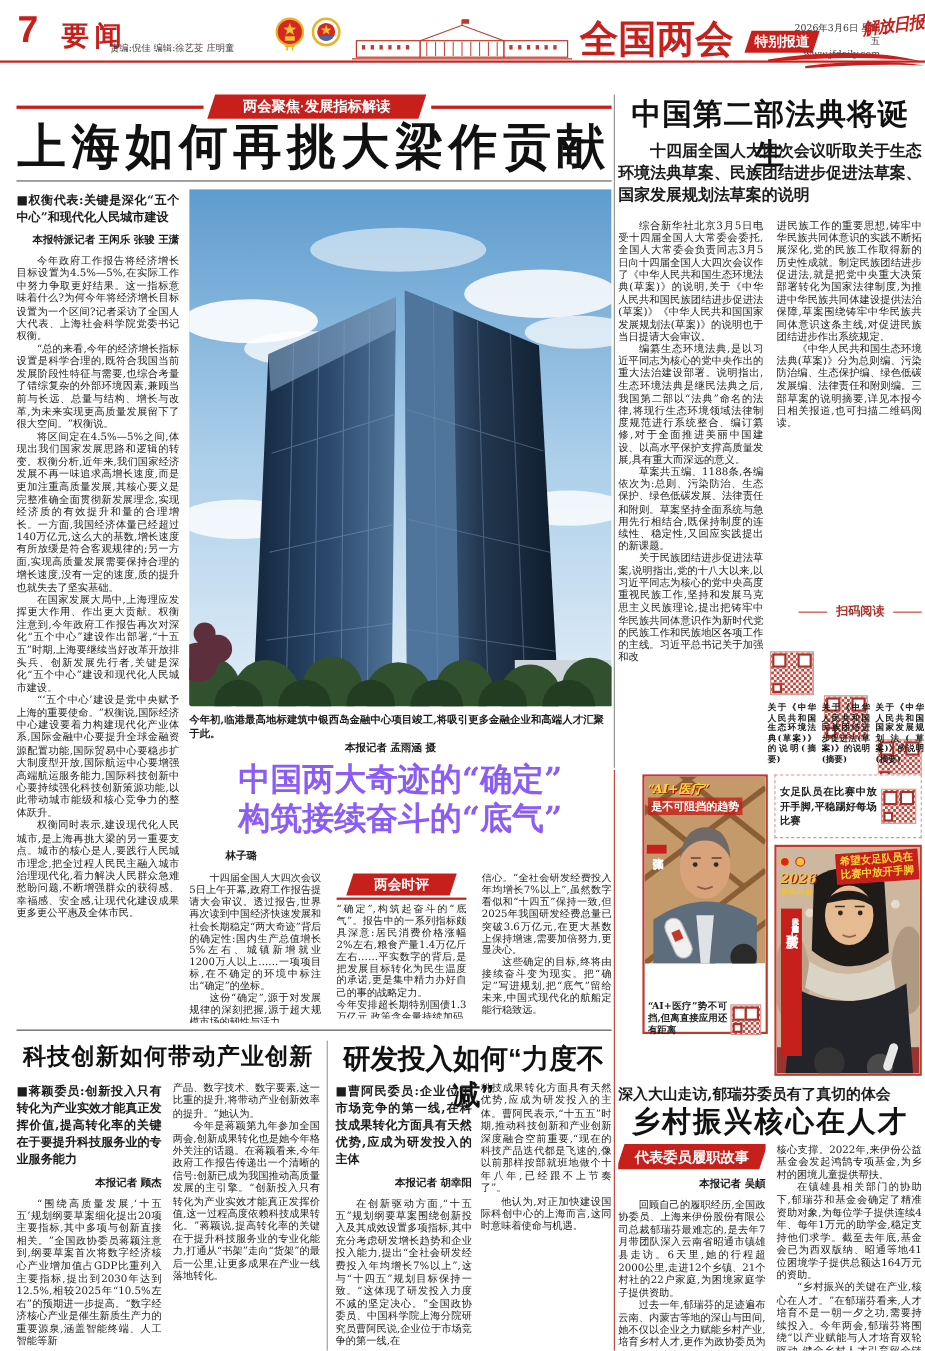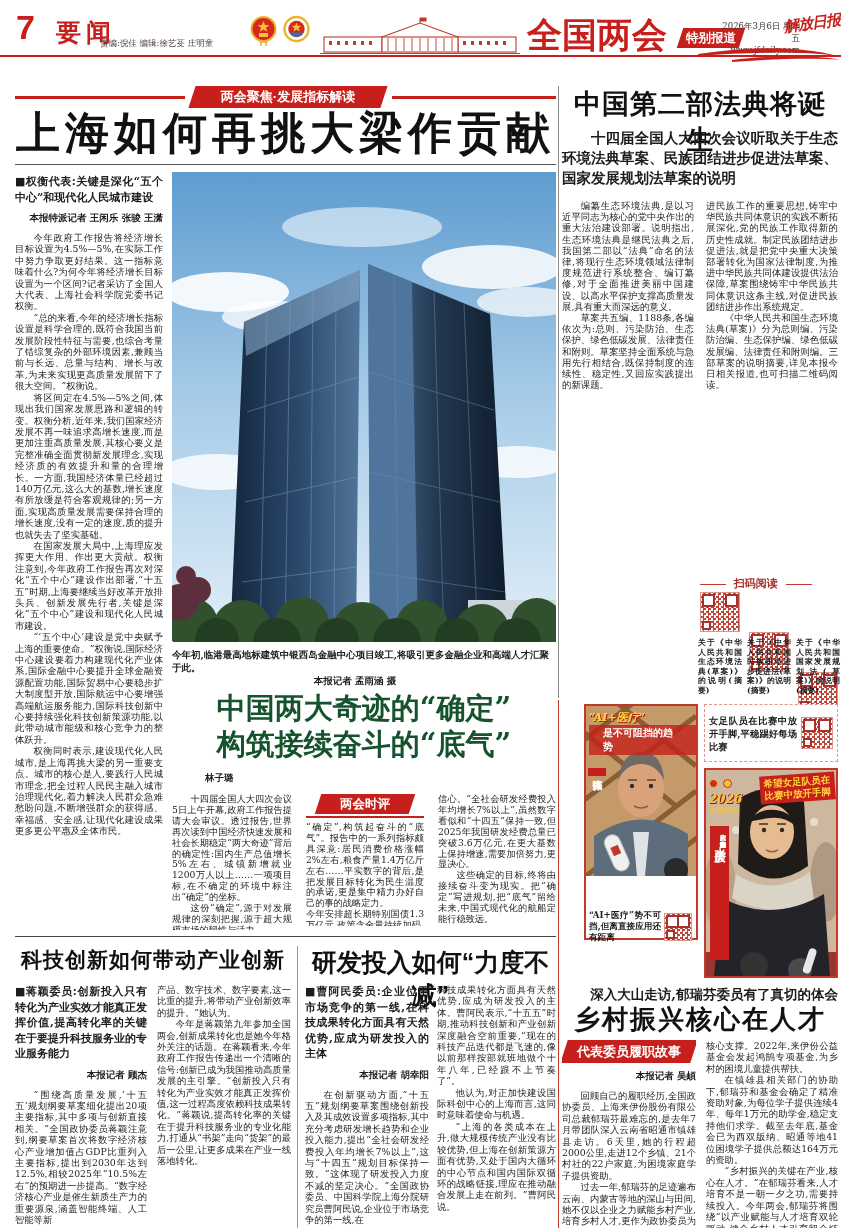--- a/index.html
+++ b/index.html
@@ -202,21 +202,21 @@
       <circle cx="26" cy="418" r="13"></circle>
       <circle cx="14" cy="404" r="10"></circle>
   </g>
 </svg>
 
 <div class="abs" style="left:172px;top:648px;width:384px;font-size:9.5px;line-height:13px">
   <span style="font-weight:bold">今年初,临港最高地标建筑中银西岛金融中心项目竣工,将吸引更多金融企业和高端人才汇聚于此。</span>
   <div style="text-align:center;font-weight:bold;padding-right:18px">本报记者 孟雨涵 摄</div>
 </div>
 
-<div class="abs" style="left:172px;top:690px;width:384px;text-align:center;font-size:29px;font-weight:900;line-height:36px;color:#14532d">
+<div class="abs" style="left:172px;top:690px;width:384px;text-align:center;font-size:29px;font-weight:900;line-height:36px;color:#8b5cf6">
   <div>中国两大奇迹的“确定”</div>
   <div>构筑接续奋斗的“底气”</div>
 </div>
 <div class="abs" style="left:205px;top:772px;font-size:9.5px;font-weight:bold">林子璐</div>
 
 <div class="col body-xs" style="left:172px;top:794px;width:120px;height:136px">
     <p>十四届全国人大四次会议5日上午开幕,政府工作报告提请大会审议。透过报告,世界再次读到中国经济快速发展和社会长期稳定“两大奇迹”背后的确定性:国内生产总值增长5%左右、城镇新增就业1200万人以上……一项项目标,在不确定的环境中标注出“确定”的坐标。</p>
     <p>这份“确定”,源于对发展规律的深刻把握,源于超大规模市场的韧性与活力。</p>
   </div>
 
@@ -257,36 +257,37 @@
 <div class="col" style="left:305px;top:984px;width:124px;height:244px">
   <div class="intro">■曹阿民委员:企业位于市场竞争的第一线,在科技成果转化方面具有天然优势,应成为研发投入的主体</div>
   <div class="byline">本报记者 胡幸阳</div>
   <div class="body-sm" style="text-align:justify">
       <p>在创新驱动方面,“十五五”规划纲要草案围绕创新投入及其成效设置多项指标,其中充分考虑研发增长趋势和企业投入能力,提出“全社会研发经费投入年均增长7%以上”,这与“十四五”规划目标保持一致。“这体现了研发投入力度不减的坚定决心。”全国政协委员、中国科学院上海分院研究员曹阿民说,企业位于市场竞争的第一线,在</p>
     </div>
 </div>
 <div class="col body-sm" style="left:437px;top:984px;width:119px;height:244px">
     <p class="ni">科技成果转化方面具有天然优势,应成为研发投入的主体。曹阿民表示,“十五五”时期,推动科技创新和产业创新深度融合空前重要,“现在的科技产品迭代都是飞速的,像以前那样按部就班地做个十年八年,已经跟不上节奏了”。</p>
     <p>他认为,对正加快建设国际科创中心的上海而言,这同时意味着使命与机遇。</p>
-    <p>“上海的各类成本在上升,做大规模传统产业没有比较优势,但上海在创新策源方面有优势,又处于国内大循环的中心节点和国内国际双循环的战略链接,理应在推动融合发展上走在前列。”曹阿民说。</p>
   </div>
 
 <div class="abs hl" style="left:562px;top:86px;width:276px;font-size:27px;letter-spacing:1px">中国第二部法典将诞生</div>
 <div class="abs" style="left:562px;top:128px;width:276px;font-size:14.5px;font-weight:bold;line-height:20px;text-align:justify;text-indent:2em">十四届全国人大四次会议听取关于生态环境法典草案、民族团结进步促进法草案、国家发展规划法草案的说明</div>
 
 <div class="col body-sm" style="left:562px;top:200px;width:132px;height:498px;font-size:9.4px;line-height:11.2px">
+    <p>综合新华社北京3月5日电 受十四届全国人大常委会委托,全国人大常委会负责同志3月5日向十四届全国人大四次会议作了《中华人民共和国生态环境法典(草案)》的说明,关于《中华人民共和国民族团结进步促进法(草案)》《中华人民共和国国家发展规划法(草案)》的说明也于当日提请大会审议。</p>
     <p>编纂生态环境法典,是以习近平同志为核心的党中央作出的重大法治建设部署。说明指出,生态环境法典是继民法典之后,我国第二部以“法典”命名的法律,将现行生态环境领域法律制度规范进行系统整合、编订纂修,对于全面推进美丽中国建设、以高水平保护支撑高质量发展,具有重大而深远的意义。</p>
     <p>草案共五编、1188条,各编依次为:总则、污染防治、生态保护、绿色低碳发展、法律责任和附则。草案坚持全面系统与急用先行相结合,既保持制度的连续性、稳定性,又回应实践提出的新课题。</p>
+    <p>关于民族团结进步促进法草案,说明指出,党的十八大以来,以习近平同志为核心的党中央高度重视民族工作,坚持和发展马克思主义民族理论,提出把铸牢中华民族共同体意识作为新时代党的民族工作和民族地区各项工作的主线。习近平总书记关于加强和改</p>
   </div>
 <div class="col body-sm" style="left:706px;top:200px;width:132px;height:370px;font-size:9.4px;line-height:11.2px">
     <p class="ni">进民族工作的重要思想,铸牢中华民族共同体意识的实践不断拓展深化,党的民族工作取得新的历史性成就。制定民族团结进步促进法,就是把党中央重大决策部署转化为国家法律制度,为推进中华民族共同体建设提供法治保障,草案围绕铸牢中华民族共同体意识这条主线,对促进民族团结进步作出系统规定。</p>
     <p>《中华人民共和国生态环境法典(草案)》分为总则编、污染防治编、生态保护编、绿色低碳发展编、法律责任和附则编。三部草案的说明摘要,详见本报今日相关报道,也可扫描二维码阅读。</p>
   </div>
 
-<div class="abs" style="left:700px;top:576px;width:138px;text-align:left">
+<div class="abs" style="left:700px;top:548px;width:138px;text-align:right">
   <div style="font-size:11px;font-weight:bold;color:#a8322a">
     <span class="dash"></span>
     <span style="margin:0 4px">扫码阅读</span>
     <span class="dash"></span>
   </div>
 </div>
 <div class="abs qr" style="left:700px;top:592px;width:40px;height:40px">
     <span class="c3"></span>
   </div>
 <div class="abs qr" style="left:749px;top:592px;width:40px;height:40px">
@@ -319,21 +320,21 @@
         <circle cx="65" cy="80" r="2.2" fill="#3a2a1f"></circle>
       <path d="M42,74 h9 M61,74 h9" stroke="#5a4637" stroke-width="1.5"></path>
       <path d="M48,100 q7,4 14,0" stroke="#8a5a45" stroke-width="1.6" fill="none"></path>
       <g transform="rotate(-24 30 145)">
         <rect x="22" y="128" width="16" height="38" rx="8" fill="#f0f0f0" stroke="#bbb"></rect>
         <rect x="26" y="140" width="8" height="9" fill="#c0392b"></rect>
       </g>
       <circle cx="90" cy="164" r="12" fill="#2a2a2a"></circle>
     </svg>
     <div style="position:absolute;left:3px;top:4px;font-size:11px;font-weight:900;color:#ffd73a;font-style:italic;text-shadow:1px 1px 0 #b01510">“AI+医疗”</div>
-    <div style="position:absolute;left:3px;top:19px;font-size:10px;font-weight:900;color:#fff;background:rgba(196,32,26,.8);padding:1px 14px">是不可阻挡的趋势</div>
+    <div style="position:absolute;left:3px;top:19px;font-size:10px;font-weight:900;color:#fff;background:rgba(196,32,26,.8);padding:1px 3px">是不可阻挡的趋势</div>
     <div class="vtext" style="position:absolute;left:2px;top:62px;background:#c7201c;color:#fff;font-size:10px;font-weight:bold;padding:4px 2px">张伟滨</div>
   </div>
   <div style="display:flex;gap:3px;padding:4px 3px;align-items:center">
     <div style="width:72px;font-size:8.6px;font-weight:bold;line-height:11px;text-align:justify">“AI+医疗”势不可挡,但离直接应用还有距离</div>
     <div class="qr" style="width:28px;height:28px;flex:none">
         <span class="c3"></span>
       </div>
   </div>
 </div>
 
@@ -374,21 +375,21 @@
   <div style="position:absolute;right:2px;top:4px;background:#c7201c;color:#ffd73a;font-size:9.5px;font-weight:900;padding:2px 4px;line-height:12px;transform:rotate(-4deg);text-align:center">
     <div>希望女足队员在</div>
     <div>比赛中放开手脚</div>
   </div>
   <div class="vtext" style="position:absolute;left:4px;top:56px;height:134px;background:#c7201c;color:#fff;padding:3px 2px;display:flex;gap:2px">
     <span style="font-size:6.5px;line-height:8px">全国人大代表　上海市体育运动学校女足教练</span>
     <span style="font-size:11.5px;font-weight:bold;letter-spacing:2px">水庆霞</span>
   </div>
 </div>
 
-<div class="abs" style="left:562px;top:986px;width:276px;text-align:right;font-size:13.5px;font-weight:900">深入大山走访,郁瑞芬委员有了真切的体会</div>
+<div class="abs" style="left:562px;top:986px;width:276px;text-align:left;font-size:13.5px;font-weight:900">深入大山走访,郁瑞芬委员有了真切的体会</div>
 <div class="abs hl" style="left:562px;top:1002px;width:276px;font-size:26px;letter-spacing:2px">乡村振兴核心在人才</div>
 
 <div class="col" style="left:562px;top:1040px;width:134px;height:188px">
   <div class="tagbox" style="width:130px;height:23px;font-size:13px;line-height:23px;margin:0 auto">
       <span>代表委员履职故事</span>
     </div>
   <div class="byline">本报记者 吴頔</div>
   <div class="body-sm" style="text-align:justify">
       <p>回顾自己的履职经历,全国政协委员、上海来伊份股份有限公司总裁郁瑞芬最难忘的,是去年7月带团队深入云南省昭通市镇雄县走访。6天里,她的行程超2000公里,走进12个乡镇、21个村社的22户家庭,为困境家庭学子提供资助。</p>
       <p>过去一年,郁瑞芬的足迹遍布云南、内蒙古等地的深山与田间,她不仅以企业之力赋能乡村产业,培育乡村人才,更作为政协委员为乡村发展建言献策,以实际行动助力乡村产业振兴与人才振兴。“委员履职不能只在会场,更要在现场。”她说。</p>

